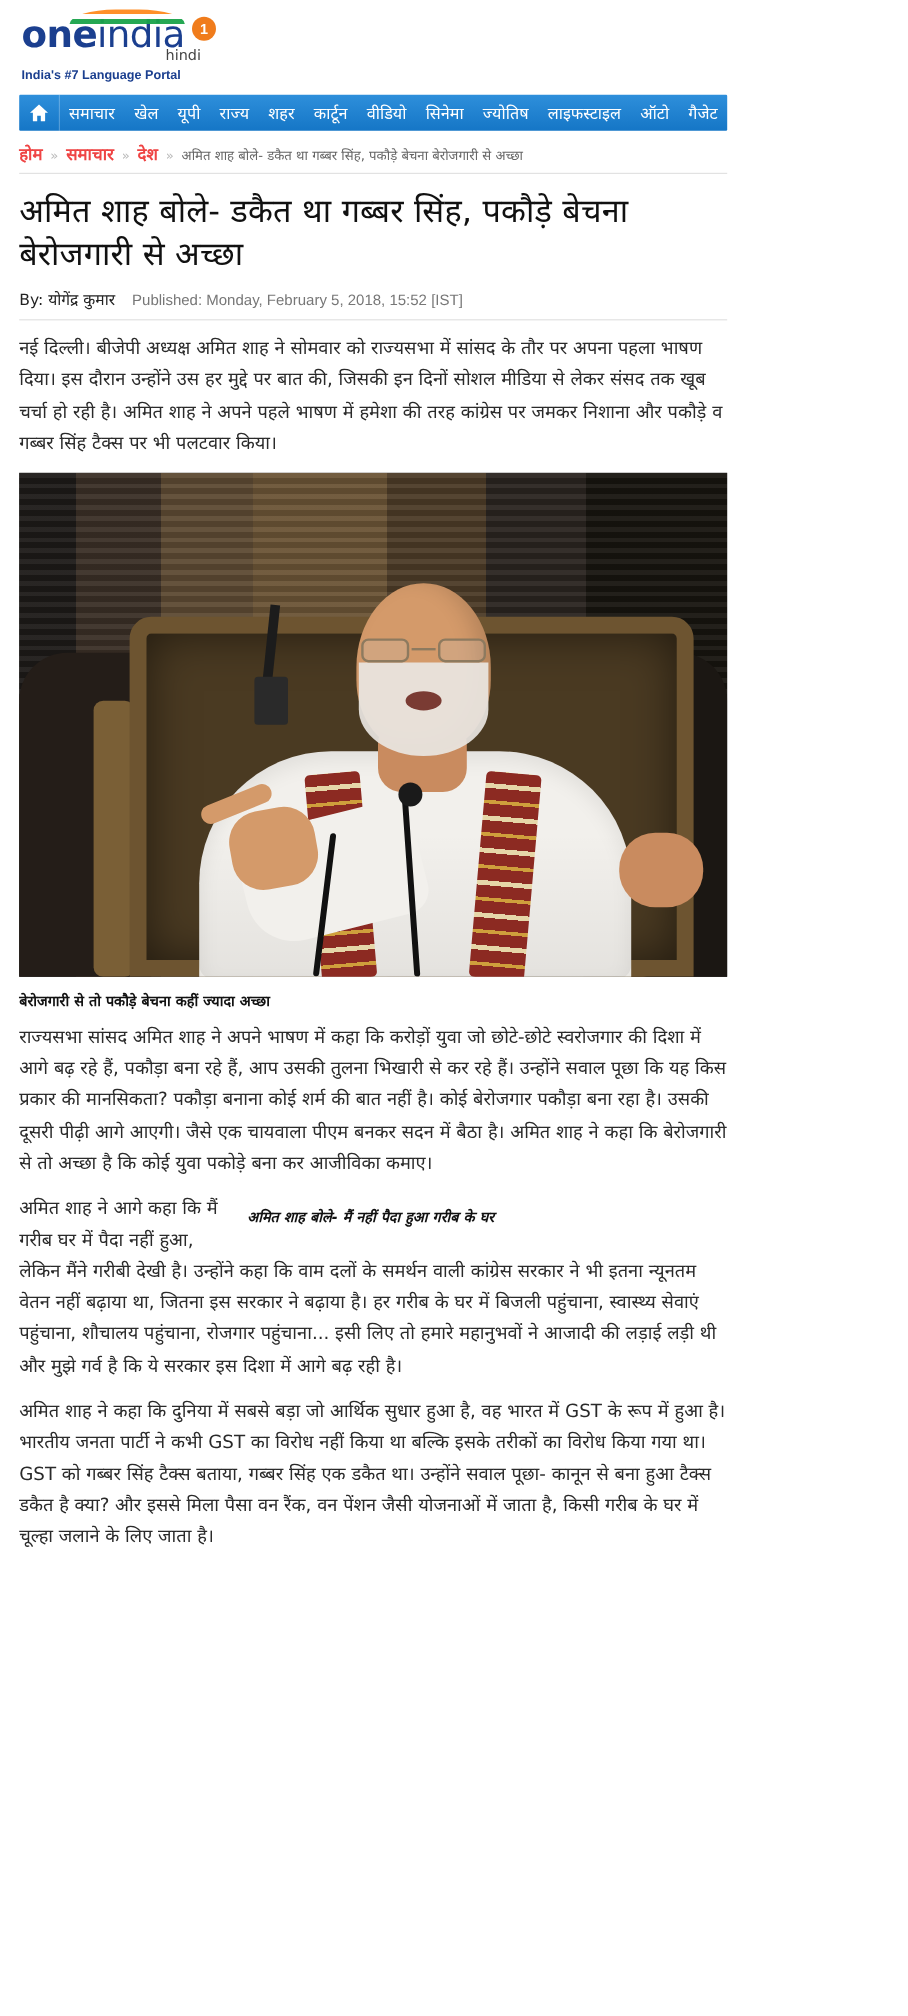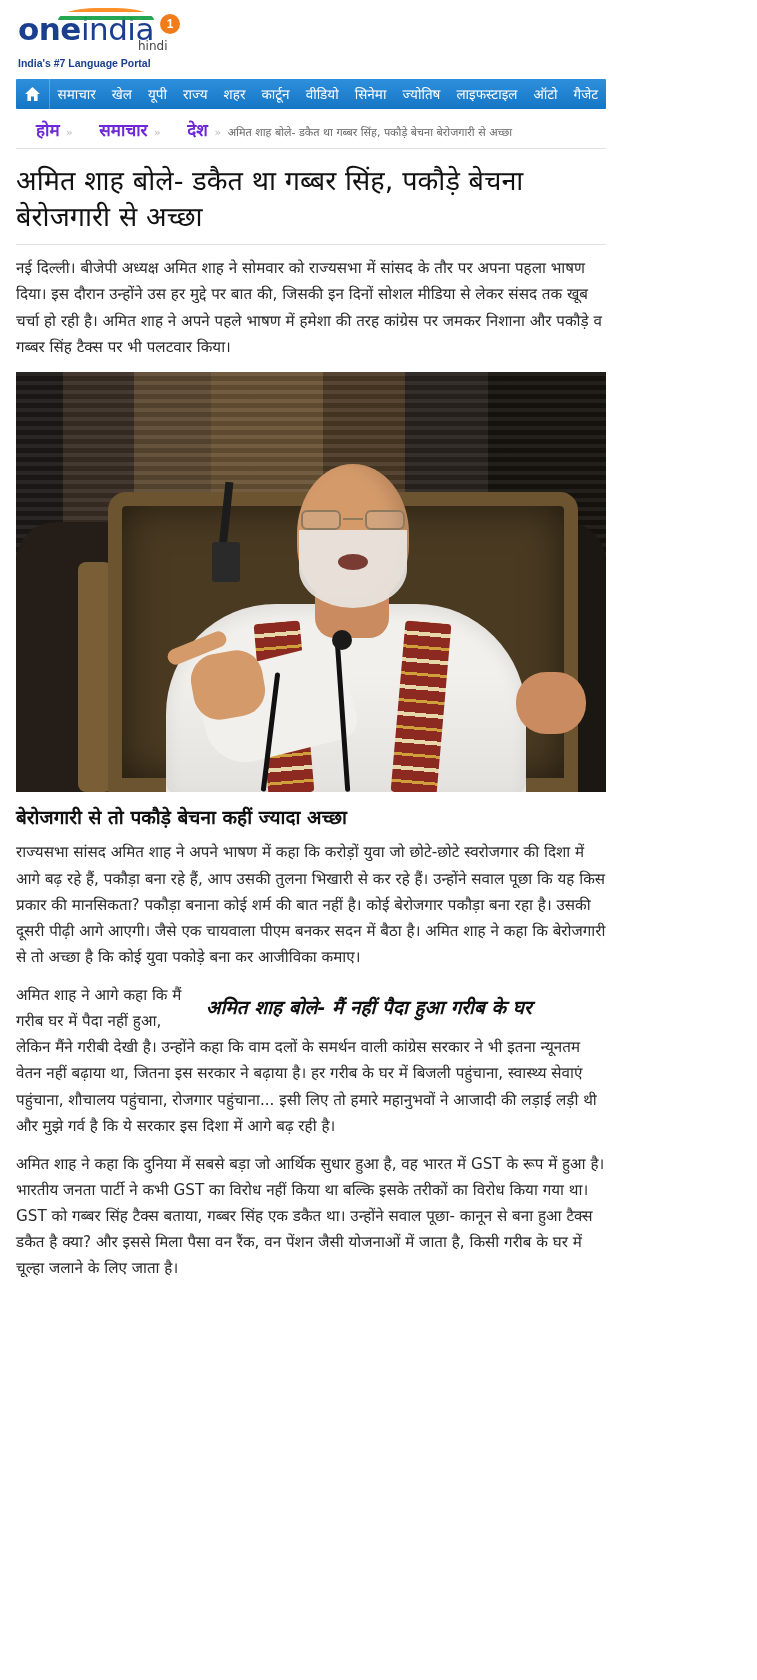--- a/index.html
+++ b/index.html
@@ -112,24 +112,23 @@
   }
 
   
   .breadcrumb {
     margin: 9px 16px 0 16px;
     font-size: 11px;
     color: #777;
     font-family: "DejaVu Sans", sans-serif;
   }
   .breadcrumb .crumb-strong {
-    color: #6d28d9;
+    color: #ef4444;
     font-weight: bold;
-    font-size: 17px;
-    margin-left: 20px;
+    font-size: 14px;
   }
   .breadcrumb .sep { color: #bbb; margin: 0 3px; }
   .breadcrumb .crumb-last { color: #666; }
 
   .rule {
     border-top: 1px solid #e2e2e2;
     margin: 7px 16px 0 16px;
   }
 
   
@@ -166,21 +165,21 @@
   p.body {
     font-family: "DejaVu Sans", sans-serif;
     font-size: 15.2px;
     line-height: 1.72;
     color: #2a2a2a;
     margin: 0 0 12px 0;
     text-align: left;
   }
   h2.subhead {
     font-family: "DejaVu Sans", sans-serif;
-    font-size: 19px;
+    font-size: 12px;
     line-height: 1.45;
     color: #111;
     font-weight: bold;
     margin: 6px 0 8px 0;
   }
 
   
   .photo-wrap {
     margin: 4px 0 12px 0;
     display: flex;
@@ -379,20 +378,25 @@
     <span class="sep">»</span>
     <span class="crumb-last">अमित शाह बोले- डकैत था गब्बर सिंह, पकौड़े बेचना बेरोजगारी से अच्छा</span>
   </div>
 
   <div class="rule"></div>
 
   <div class="article">
 
     <h1 class="headline">अमित शाह बोले- डकैत था गब्बर सिंह, पकौड़े बेचना बेरोजगारी से अच्छा</h1>
 
+    <div class="byline">
+      <span class="author">By:</span>
+      <span class="author">योगेंद्र कुमार</span>
+      <span class="published">Published: Monday, February 5, 2018, 15:52 [IST]</span>
+    </div>
     <div class="byline-rule"></div>
 
     <p class="body">नई दिल्ली। बीजेपी अध्यक्ष अमित शाह ने सोमवार को राज्यसभा में सांसद के तौर पर अपना पहला भाषण दिया। इस दौरान उन्होंने उस हर मुद्दे पर बात की, जिसकी इन दिनों सोशल मीडिया से लेकर संसद तक खूब चर्चा हो रही है। अमित शाह ने अपने पहले भाषण में हमेशा की तरह कांग्रेस पर जमकर निशाना और पकौड़े व गब्बर सिंह टैक्स पर भी पलटवार किया।</p>
 
     <div class="photo-wrap">
       <div class="photo" role="img">
         <div class="ph-bg"></div>
         <div class="ph-blinds"></div>
         <div class="ph-left-person"></div>
         <div class="ph-right-person"></div>

